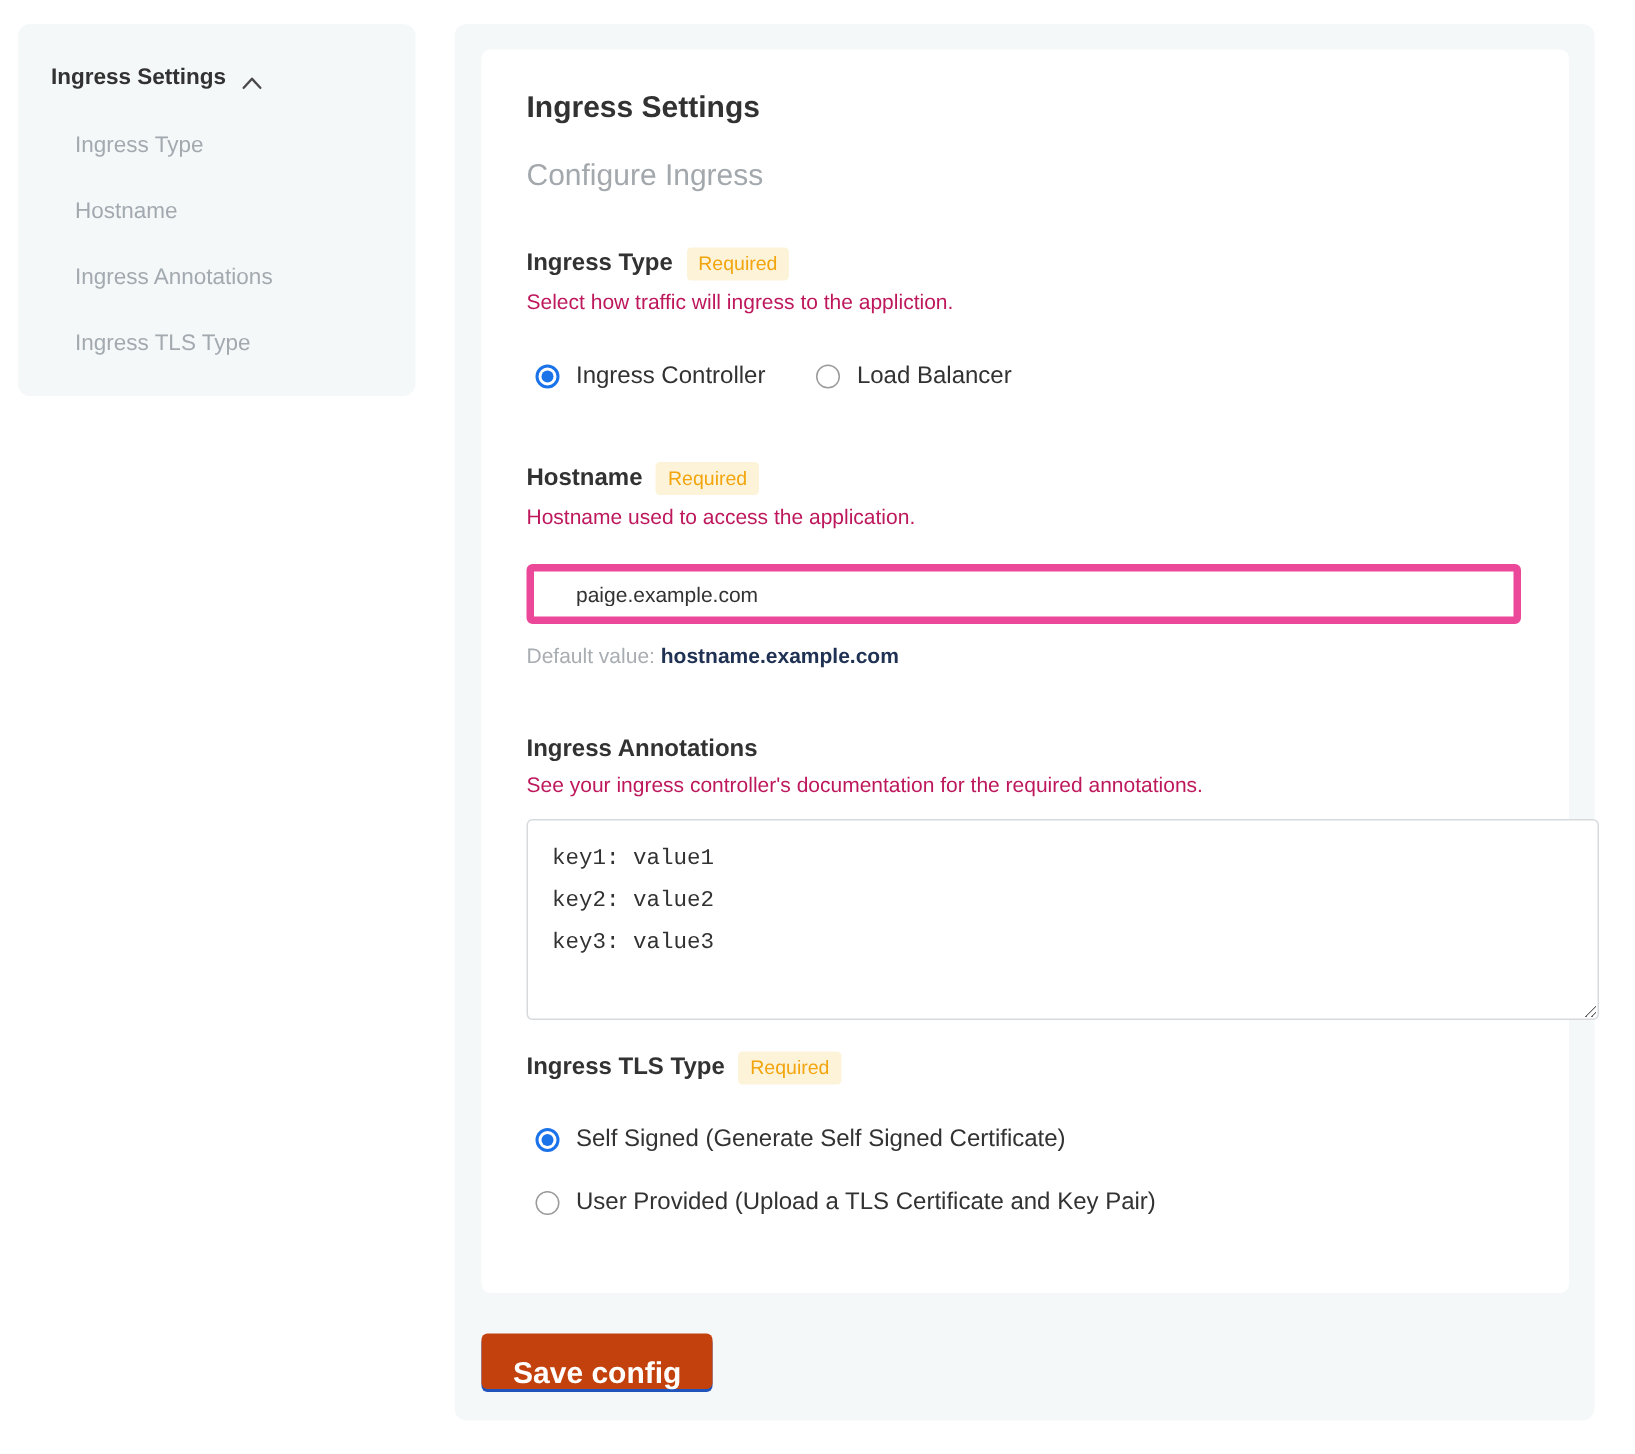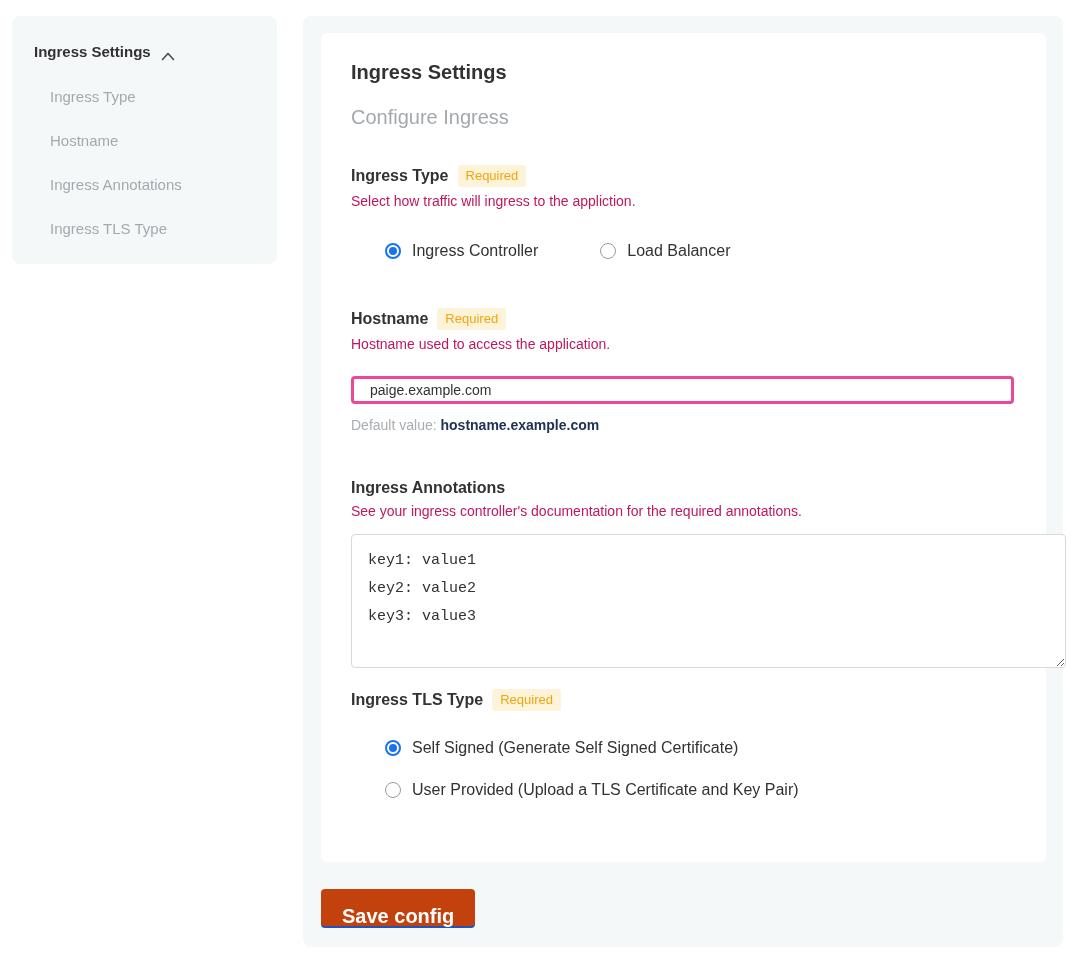--- a/index.html
+++ b/index.html
@@ -42,39 +42,39 @@
   .section-heading-row { display: flex; align-items: center; gap: 9px; }
   .section-heading { font-size: 16px; font-weight: 700; color: #323232; }
   .required-badge {
     background: #fcf3d9; color: #f2a50e;
     font-size: 13px; padding: 3px 8px 4px 8px; border-radius: 3px;
   }
   .section-desc { font-size: 14px; color: #be185d; margin-top: 6px; }
 
   
   .radio-row-inline { display: flex; align-items: center; gap: 34px; margin-top: 33px; padding-left: 6px; }
-  .radio-option { display: flex; align-items: center; cursor: pointer; margin-left: 28px; }
+  .radio-option { display: flex; align-items: center; cursor: pointer; }
   .radio-circle {
     width: 16px; height: 16px; border-radius: 50%;
     border: 1.5px solid #9b9b9b; background: #fff;
     display: inline-flex; align-items: center; justify-content: center;
     flex: 0 0 auto;
   }
   .radio-circle.on { border: 2px solid #1a73e8; }
   .radio-circle .dot { width: 8px; height: 8px; border-radius: 50%; background: transparent; }
   .radio-circle.on .dot { background: #1a73e8; }
   .radio-label { font-size: 16px; color: #323232; margin-left: 11px; }
 
   
   .text-input {
-    width: 663px; height: 28px;
-    border: 3px solid #ec4899; border-radius: 4px;
+    width: 663px; height: 40px;
+    border: 5px solid #ec4899; border-radius: 4px;
     font-family: "Liberation Sans", sans-serif;
     font-size: 14px; color: #323232;
-    padding: 0 16px; margin-top: 24px; outline: none;
+    padding: 0 28px; margin-top: 24px; outline: none;
     background: #fff; display: block;
   }
   .helper-line { margin-top: 13px; font-size: 14px; }
   .helper-prefix { color: #a8adb2; }
   .helper-value { color: #203253; font-weight: 700; }
 
   
   .annotations-textarea {
     width: 715px; height: 134px;
     border: 1px solid #d7dadc; border-radius: 4px;

